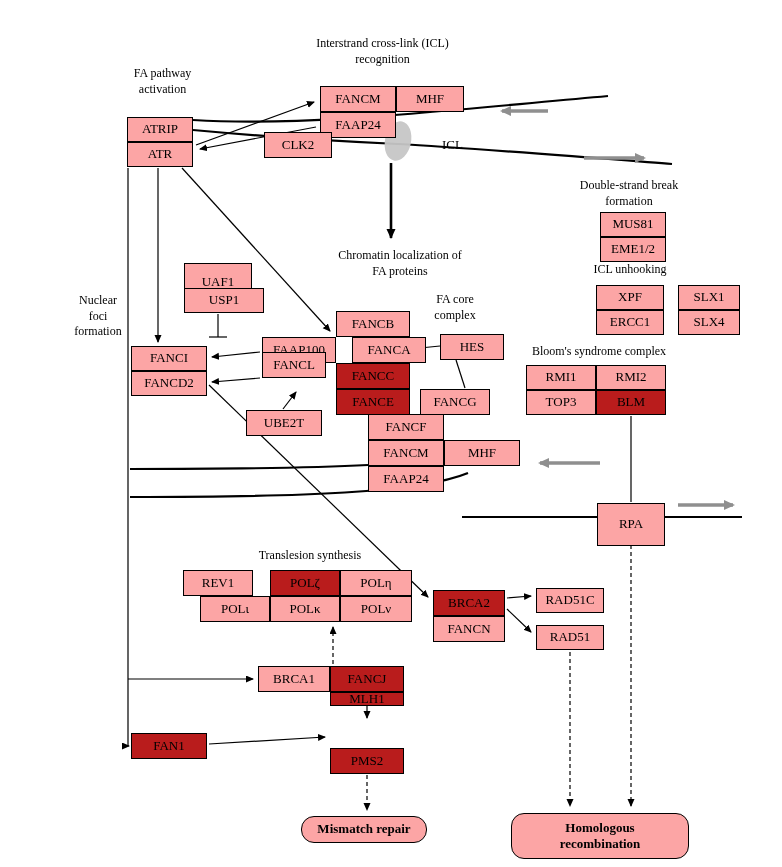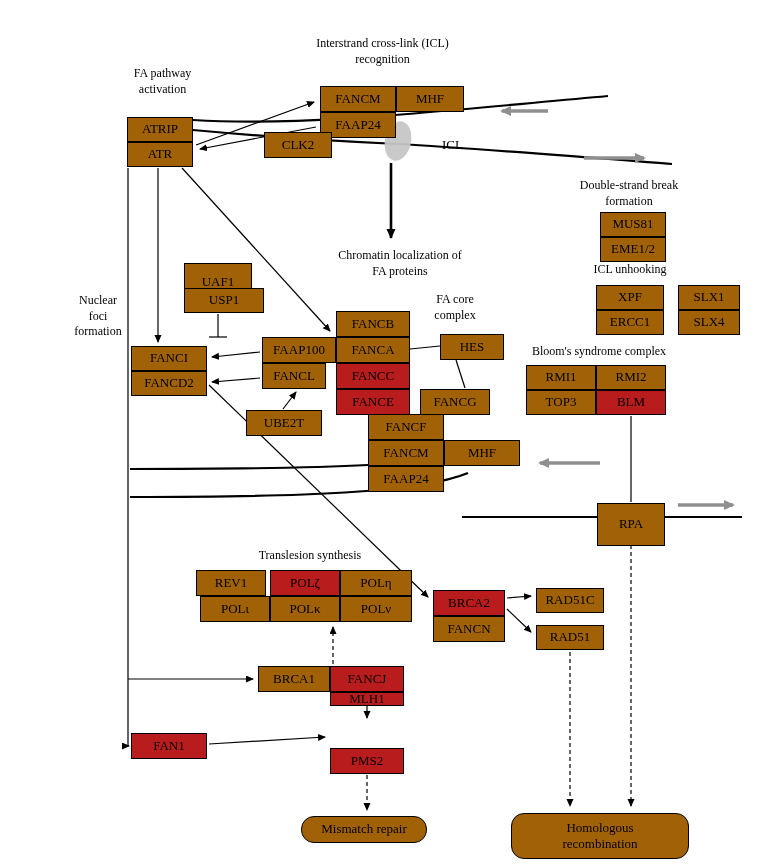--- a/index.html
+++ b/index.html
@@ -3,26 +3,26 @@
 <meta charset="utf-8">
 <style>
   * { margin:0; padding:0; box-sizing:border-box; }
   html,body { background:#ffffff; }
   .stage {
     position:relative; width:782px; height:867px; background:#fff;
     font-family:"Liberation Serif","DejaVu Serif",serif; overflow:hidden; color:#000;
   }
   .lines { position:absolute; left:0; top:0; z-index:0; }
   .box {
-    position:absolute; z-index:2; background:#a16207; border:1px solid #000;
+    position:absolute; z-index:2; background:#fca5a5; border:1px solid #000;
     display:flex; align-items:center; justify-content:center;
     font-size:13px; line-height:1.1; text-align:center;
   }
   .box.pink { background:#b91c1c; }
-  .box.rounded { border-radius:13px; white-space:pre-line; font-weight:normal; line-height:1.25; }
+  .box.rounded { border-radius:13px; white-space:pre-line; font-weight:bold; line-height:1.25; }
   .hdr {
     position:absolute; z-index:1; font-weight:normal; font-size:12px;
     text-align:center; white-space:pre-line; line-height:1.3;
   }
   .plain-label { position:absolute; z-index:1; font-size:13px;margin-left:32px; }
 </style>
 </head>
 <body>
 
 <div class="stage">
@@ -129,44 +129,44 @@
   <div class="box" style="left:596px;top:285px;width:68px;height:25px">XPF</div>
   <div class="box" style="left:596px;top:310px;width:68px;height:25px">ERCC1</div>
   <div class="box" style="left:678px;top:285px;width:62px;height:25px">SLX1</div>
   <div class="box" style="left:678px;top:310px;width:62px;height:25px">SLX4</div>
 
   <div class="box" style="left:184px;top:263px;width:68px;height:39px">UAF1</div>
   <div class="box" style="left:184px;top:288px;width:80px;height:25px">USP1</div>
 
   <div class="box" style="left:336px;top:311px;width:74px;height:26px">FANCB</div>
   <div class="box" style="left:262px;top:337px;width:74px;height:26px">FAAP100</div>
-  <div class="box" style="left:336px;top:337px;width:74px;height:26px">FANCA</div>
+  <div class="box" style="left:352px;top:337px;width:74px;height:26px">FANCA</div>
   <div class="box" style="left:440px;top:334px;width:64px;height:26px">HES</div>
-  <div class="box" style="left:262px;top:363px;width:64px;height:26px">FANCL</div>
+  <div class="box" style="left:262px;top:352px;width:64px;height:26px">FANCL</div>
   <div class="box pink" style="left:336px;top:363px;width:74px;height:26px">FANCC</div>
   <div class="box pink" style="left:336px;top:389px;width:74px;height:26px">FANCE</div>
   <div class="box" style="left:420px;top:389px;width:70px;height:26px">FANCG</div>
   <div class="box" style="left:246px;top:410px;width:76px;height:26px">UBE2T</div>
 
   <div class="box" style="left:131px;top:346px;width:76px;height:25px">FANCI</div>
   <div class="box" style="left:131px;top:371px;width:76px;height:25px">FANCD2</div>
 
   <div class="box" style="left:368px;top:414px;width:76px;height:26px">FANCF</div>
   <div class="box" style="left:368px;top:440px;width:76px;height:26px">FANCM</div>
   <div class="box" style="left:444px;top:440px;width:76px;height:26px">MHF</div>
   <div class="box" style="left:368px;top:466px;width:76px;height:26px">FAAP24</div>
 
   <div class="box" style="left:526px;top:365px;width:70px;height:25px">RMI1</div>
   <div class="box" style="left:596px;top:365px;width:70px;height:25px">RMI2</div>
   <div class="box" style="left:526px;top:390px;width:70px;height:25px">TOP3</div>
   <div class="box pink" style="left:596px;top:390px;width:70px;height:25px">BLM</div>
 
   <div class="box" style="left:597px;top:503px;width:68px;height:43px">RPA</div>
 
-  <div class="box" style="left:196px;top:570px;width:70px;height:26px">REV1</div>
+  <div class="box" style="left:183px;top:570px;width:70px;height:26px">REV1</div>
   <div class="box pink" style="left:270px;top:570px;width:70px;height:26px">POLζ</div>
   <div class="box" style="left:340px;top:570px;width:72px;height:26px">POLη</div>
   <div class="box" style="left:200px;top:596px;width:70px;height:26px">POLι</div>
   <div class="box" style="left:270px;top:596px;width:70px;height:26px">POLκ</div>
   <div class="box" style="left:340px;top:596px;width:72px;height:26px">POLν</div>
 
   <div class="box pink" style="left:433px;top:590px;width:72px;height:26px">BRCA2</div>
   <div class="box" style="left:433px;top:616px;width:72px;height:26px">FANCN</div>
   <div class="box" style="left:536px;top:588px;width:68px;height:25px">RAD51C</div>
   <div class="box" style="left:536px;top:625px;width:68px;height:25px">RAD51</div>

